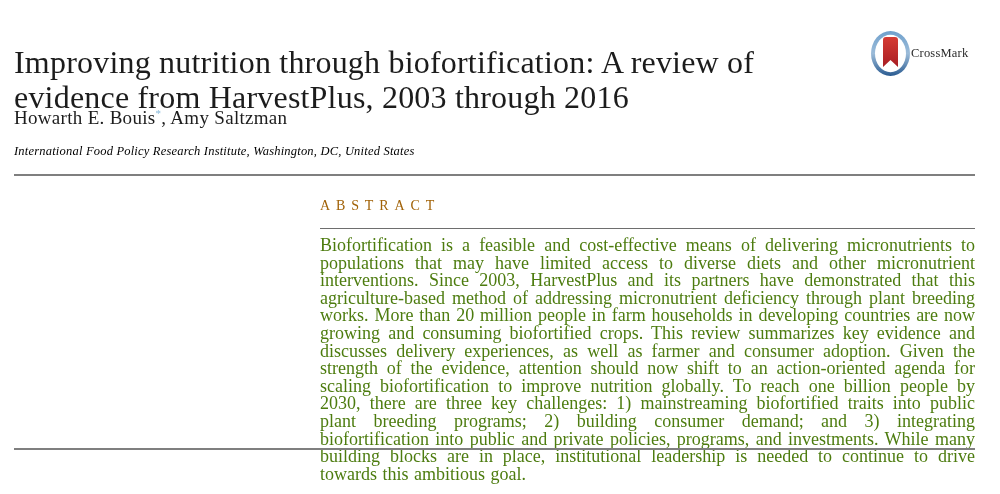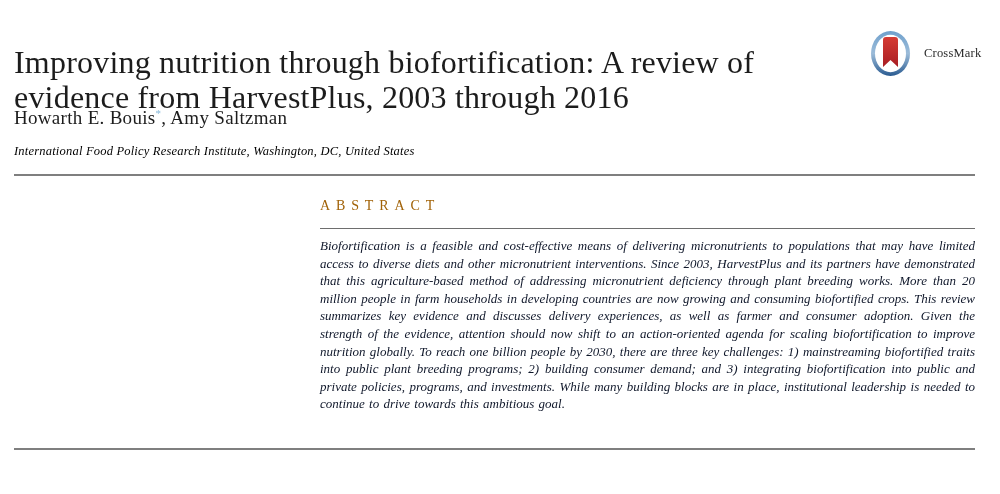--- a/index.html
+++ b/index.html
@@ -73,45 +73,44 @@
     color: #a16207;
     margin: 0 0 14px 0;
   }
   .abstract-rule {
     width: 100%;
     height: 1px;
     background: #6e6e6e;
     margin-bottom: 8px;
   }
   .abstract-body {
-    font-size: 13px;
+    font-size: 18px;
     line-height: 17.6px;
     text-align: justify;
-    color: #0f172a;
+    color: #4d7c0f;
     margin: 0;
     word-spacing: 1px;
-    font-style: italic;
   }
   .crossmark {
     position: absolute;
     left: 870px;
     top: 30px;
     display: flex;
     align-items: center;
     cursor: pointer;
   }
   .crossmark-logo {
     display: inline-block;
     width: 41px;
     height: 47px;
   }
   .crossmark-label {
     font-size: 12.5px;
     color: #2b2b2b;
-    margin-left: 13px;
+    margin-left: 0;
     letter-spacing: 0.2px;
   }
 </style>
 </head>
 <body>
 
 <div class="page">
 
   <h1 class="title">Improving nutrition through biofortification: A review of evidence from HarvestPlus, 2003 through 2016</h1>
 

